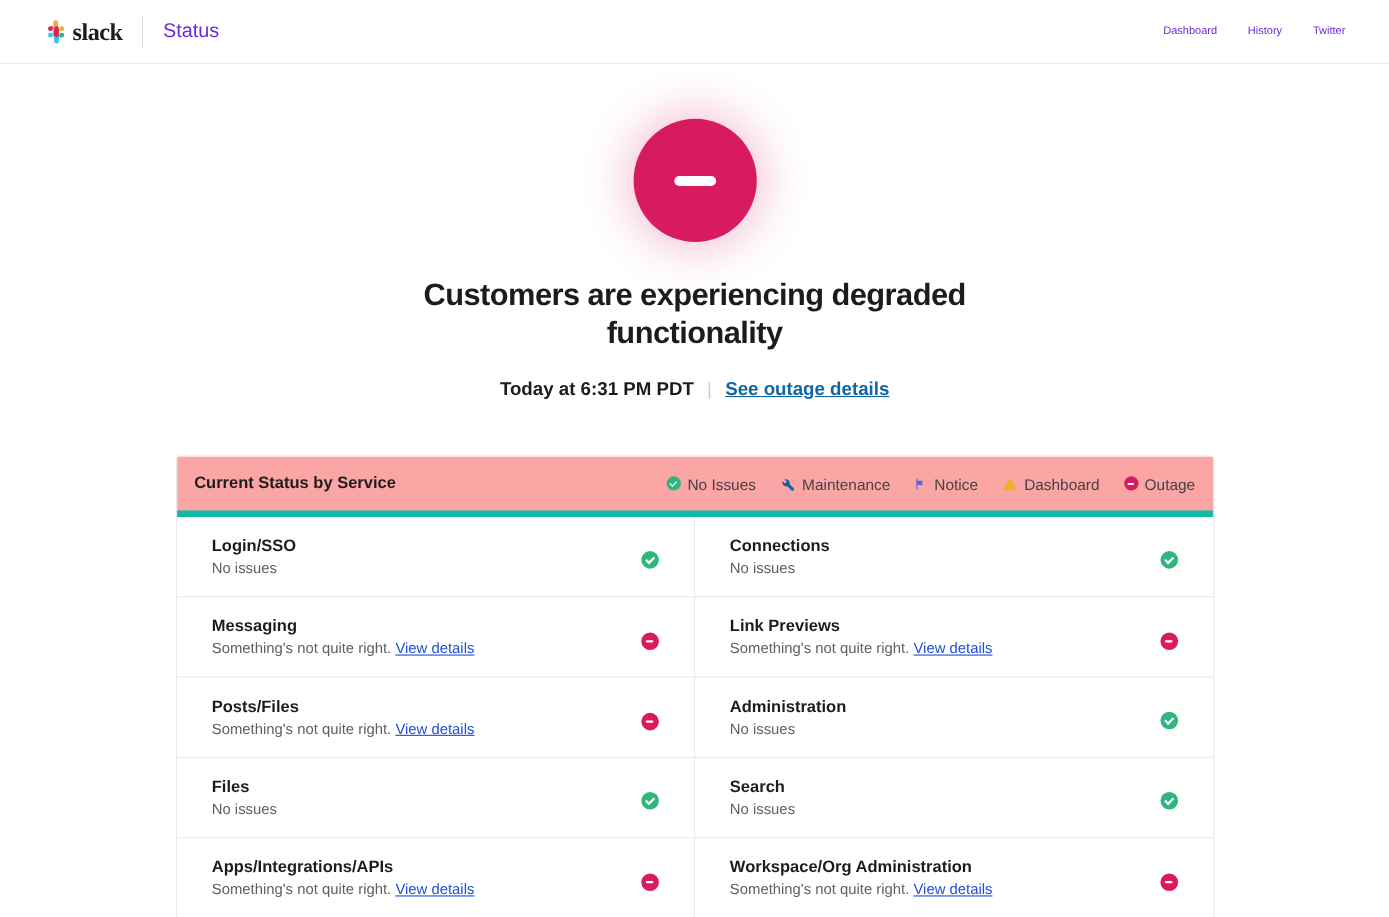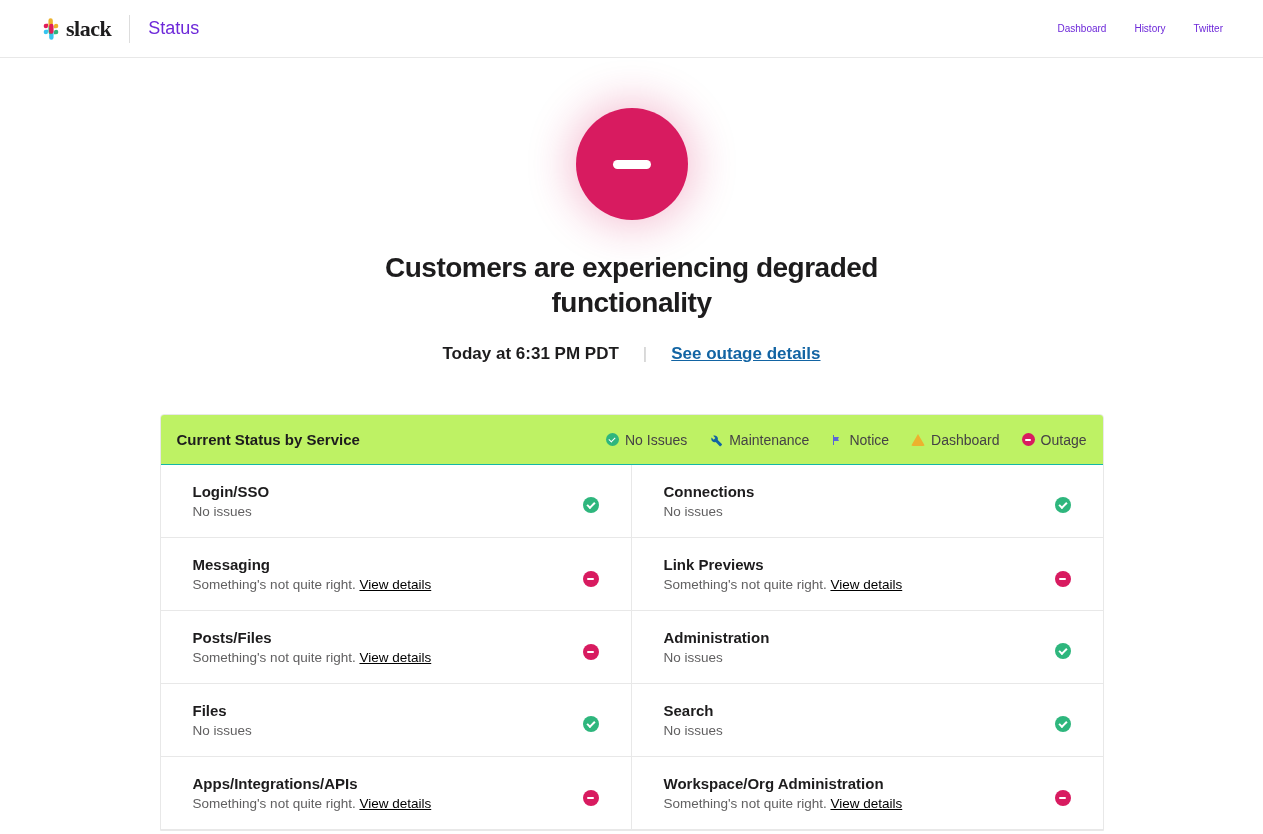--- a/index.html
+++ b/index.html
@@ -11,42 +11,42 @@
     .logo-text { font-size: 22px; font-weight: 800; letter-spacing: -0.5px; color: #1d1c1d; font-family: Liberation Serif, serif; }
     .divider { width: 1px; height: 28px; background: #ddd; margin: 0 6px; }
     .status-label { font-size: 18px; color: #6d28d9; font-weight: 400; }
     .nav { display: flex; gap: 28px; }
     .nav a { color: #6d28d9; text-decoration: none; font-size: 10px; cursor: pointer; }
     .container { max-width: 984px; margin: 0 auto; padding: 0 20px; }
     .hero { text-align: center; padding-top: 50px; }
     .hero-icon { width: 112px; height: 112px; border-radius: 50%; background: #d81b60; margin: 0 auto 30px; display: flex; align-items: center; justify-content: center; box-shadow: 0 0 40px 8px rgba(216,27,96,0.25); }
     .hero-icon .bar { width: 38px; height: 9px; background: #fff; border-radius: 5px; }
     .hero-title { font-size: 28px; font-weight: 800; line-height: 1.25; letter-spacing: -0.5px; max-width: 600px; margin: 0 auto 24px; }
-    .hero-sub { font-size: 17px; font-weight: 700; display: flex; align-items: center; justify-content: center; gap: 24px; margin-bottom: 50px; }
+    .hero-sub { font-size: 17px; font-weight: 700; display: flex; align-items: center; justify-content: center; gap: 12px; margin-bottom: 50px; }
     .sep { color: #ccc; font-weight: 300; }
     .hero-sub a { color: #1264a3; text-decoration: underline; font-weight: 700; cursor: pointer; }
     .panel { border: 1px solid #e8e8e8; border-radius: 4px 4px 0 0; overflow: hidden; }
-    .panel-header { background: #bef264; padding: 16px; display: flex; align-items: center; justify-content: space-between; border-bottom: 1px solid #14b8a6; }
+    .panel-header { background: #fca5a5; padding: 16px; display: flex; align-items: center; justify-content: space-between; border-bottom: 6px solid #14b8a6; }
     .panel-title { font-size: 15px; font-weight: 700; }
     .legend { display: flex; gap: 22px; align-items: center; }
     .legend-item { display: flex; align-items: center; gap: 6px; font-size: 14px; color: #454245; }
     .ico { width: 13px; height: 13px; border-radius: 50%; display: inline-flex; align-items: center; justify-content: center; flex-shrink: 0; }
     .ico-ok { background: #2eb67d; }
     .ico-ok::after { content: ""; width: 5px; height: 3px; border-left: 1.5px solid #fff; border-bottom: 1.5px solid #fff; transform: rotate(-45deg); margin-top: -1px; }
     .ico-outage { background: #d81b60; }
     .ico-outage::after { content: ""; width: 6px; height: 2px; background: #fff; border-radius: 1px; }
     .ico-maint { width: 14px; height: 14px; color: #1264a3; border-radius: 0; background: none; }
     .ico-notice { width: 12px; height: 12px; color: #5a67d8; border-radius: 0; background: none; }
     .ico-incident { width: 0; height: 0; border-left: 7px solid transparent; border-right: 7px solid transparent; border-bottom: 12px solid #ecb22e; border-radius: 2px; position: relative; }
     .grid { display: grid; grid-template-columns: 1fr 1fr; }
     .cell { padding: 18px 32px; border-bottom: 1px solid #e8e8e8; display: flex; align-items: center; justify-content: space-between; gap: 12px; }
     .cell:nth-child(odd) { border-right: 1px solid #e8e8e8; }
     .cell-title { font-size: 15px; font-weight: 700; margin-bottom: 4px; }
     .cell-sub { font-size: 13.5px; color: #616061; }
-    .cell-sub a { color: #000000; text-decoration: underline; cursor: pointer; }
+    .cell-sub a { color: #1d4ed8; text-decoration: underline; cursor: pointer; }
     .status-ico { width: 16px; height: 16px; }
     .status-ico .ico { width: 16px; height: 16px; }
     .status-ico .ico-ok::after { width: 6px; height: 3px; border-width: 2px; }
     .status-ico .ico-outage::after { width: 7px; height: 2.5px; }
   </style>
 </head>
 <body>
 
 <div class="header">
   <div class="header-left">

